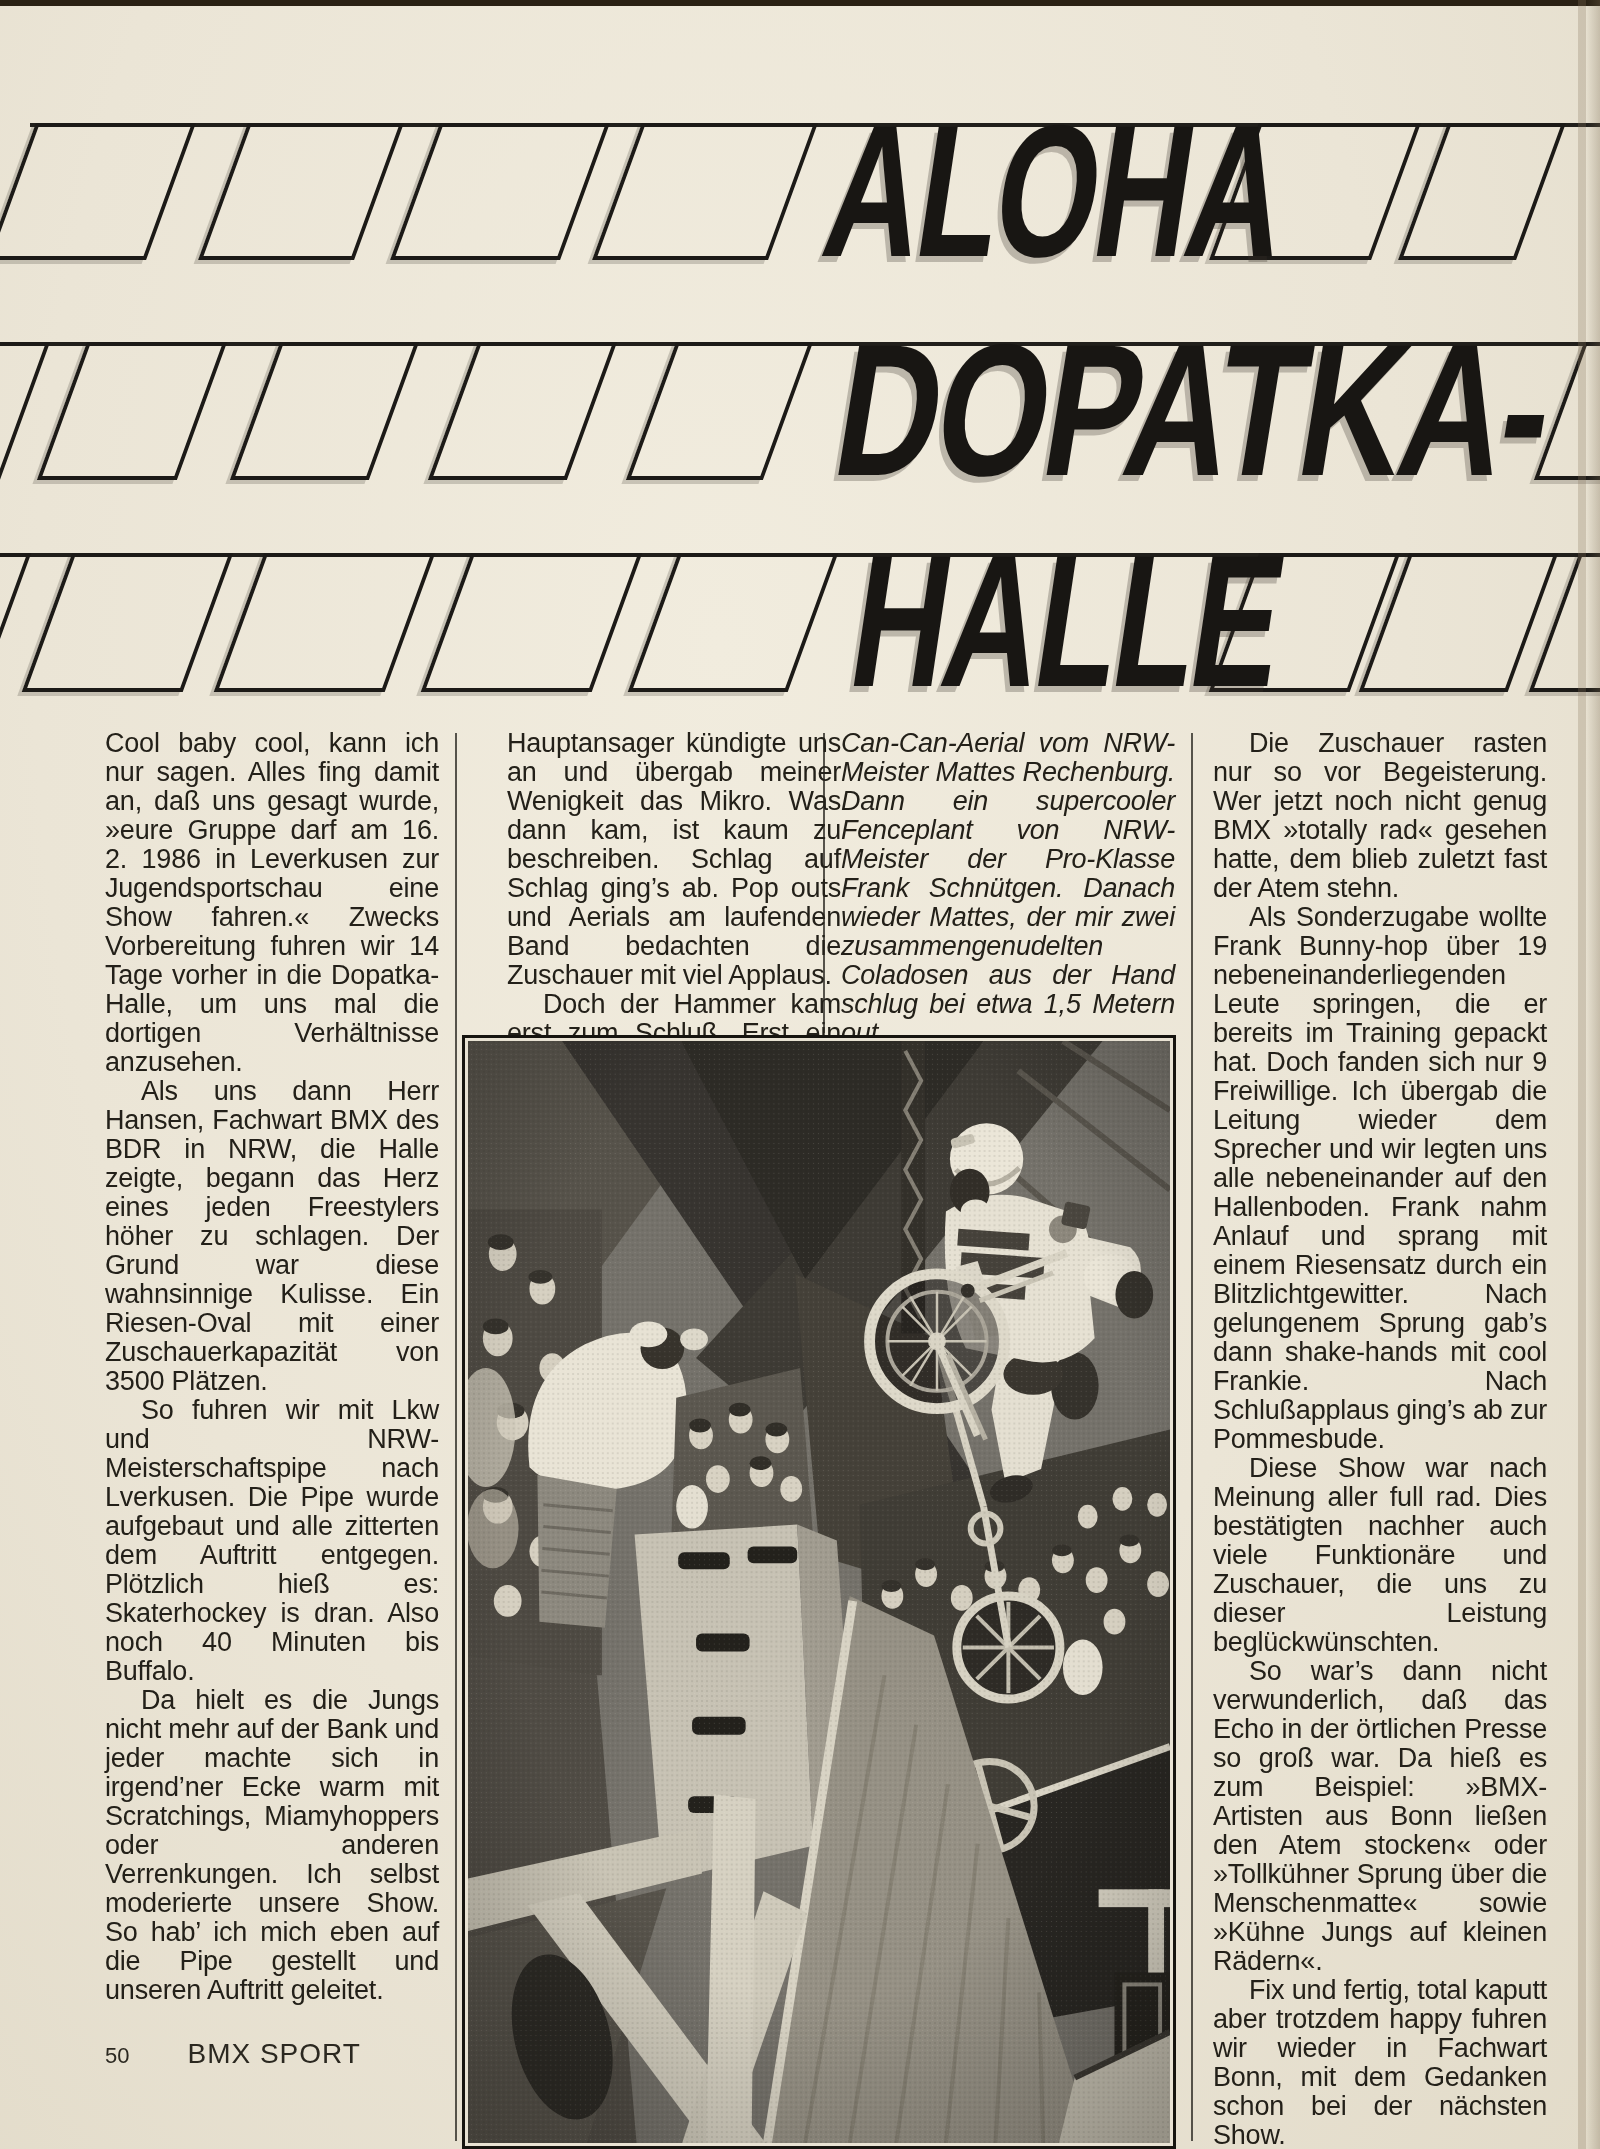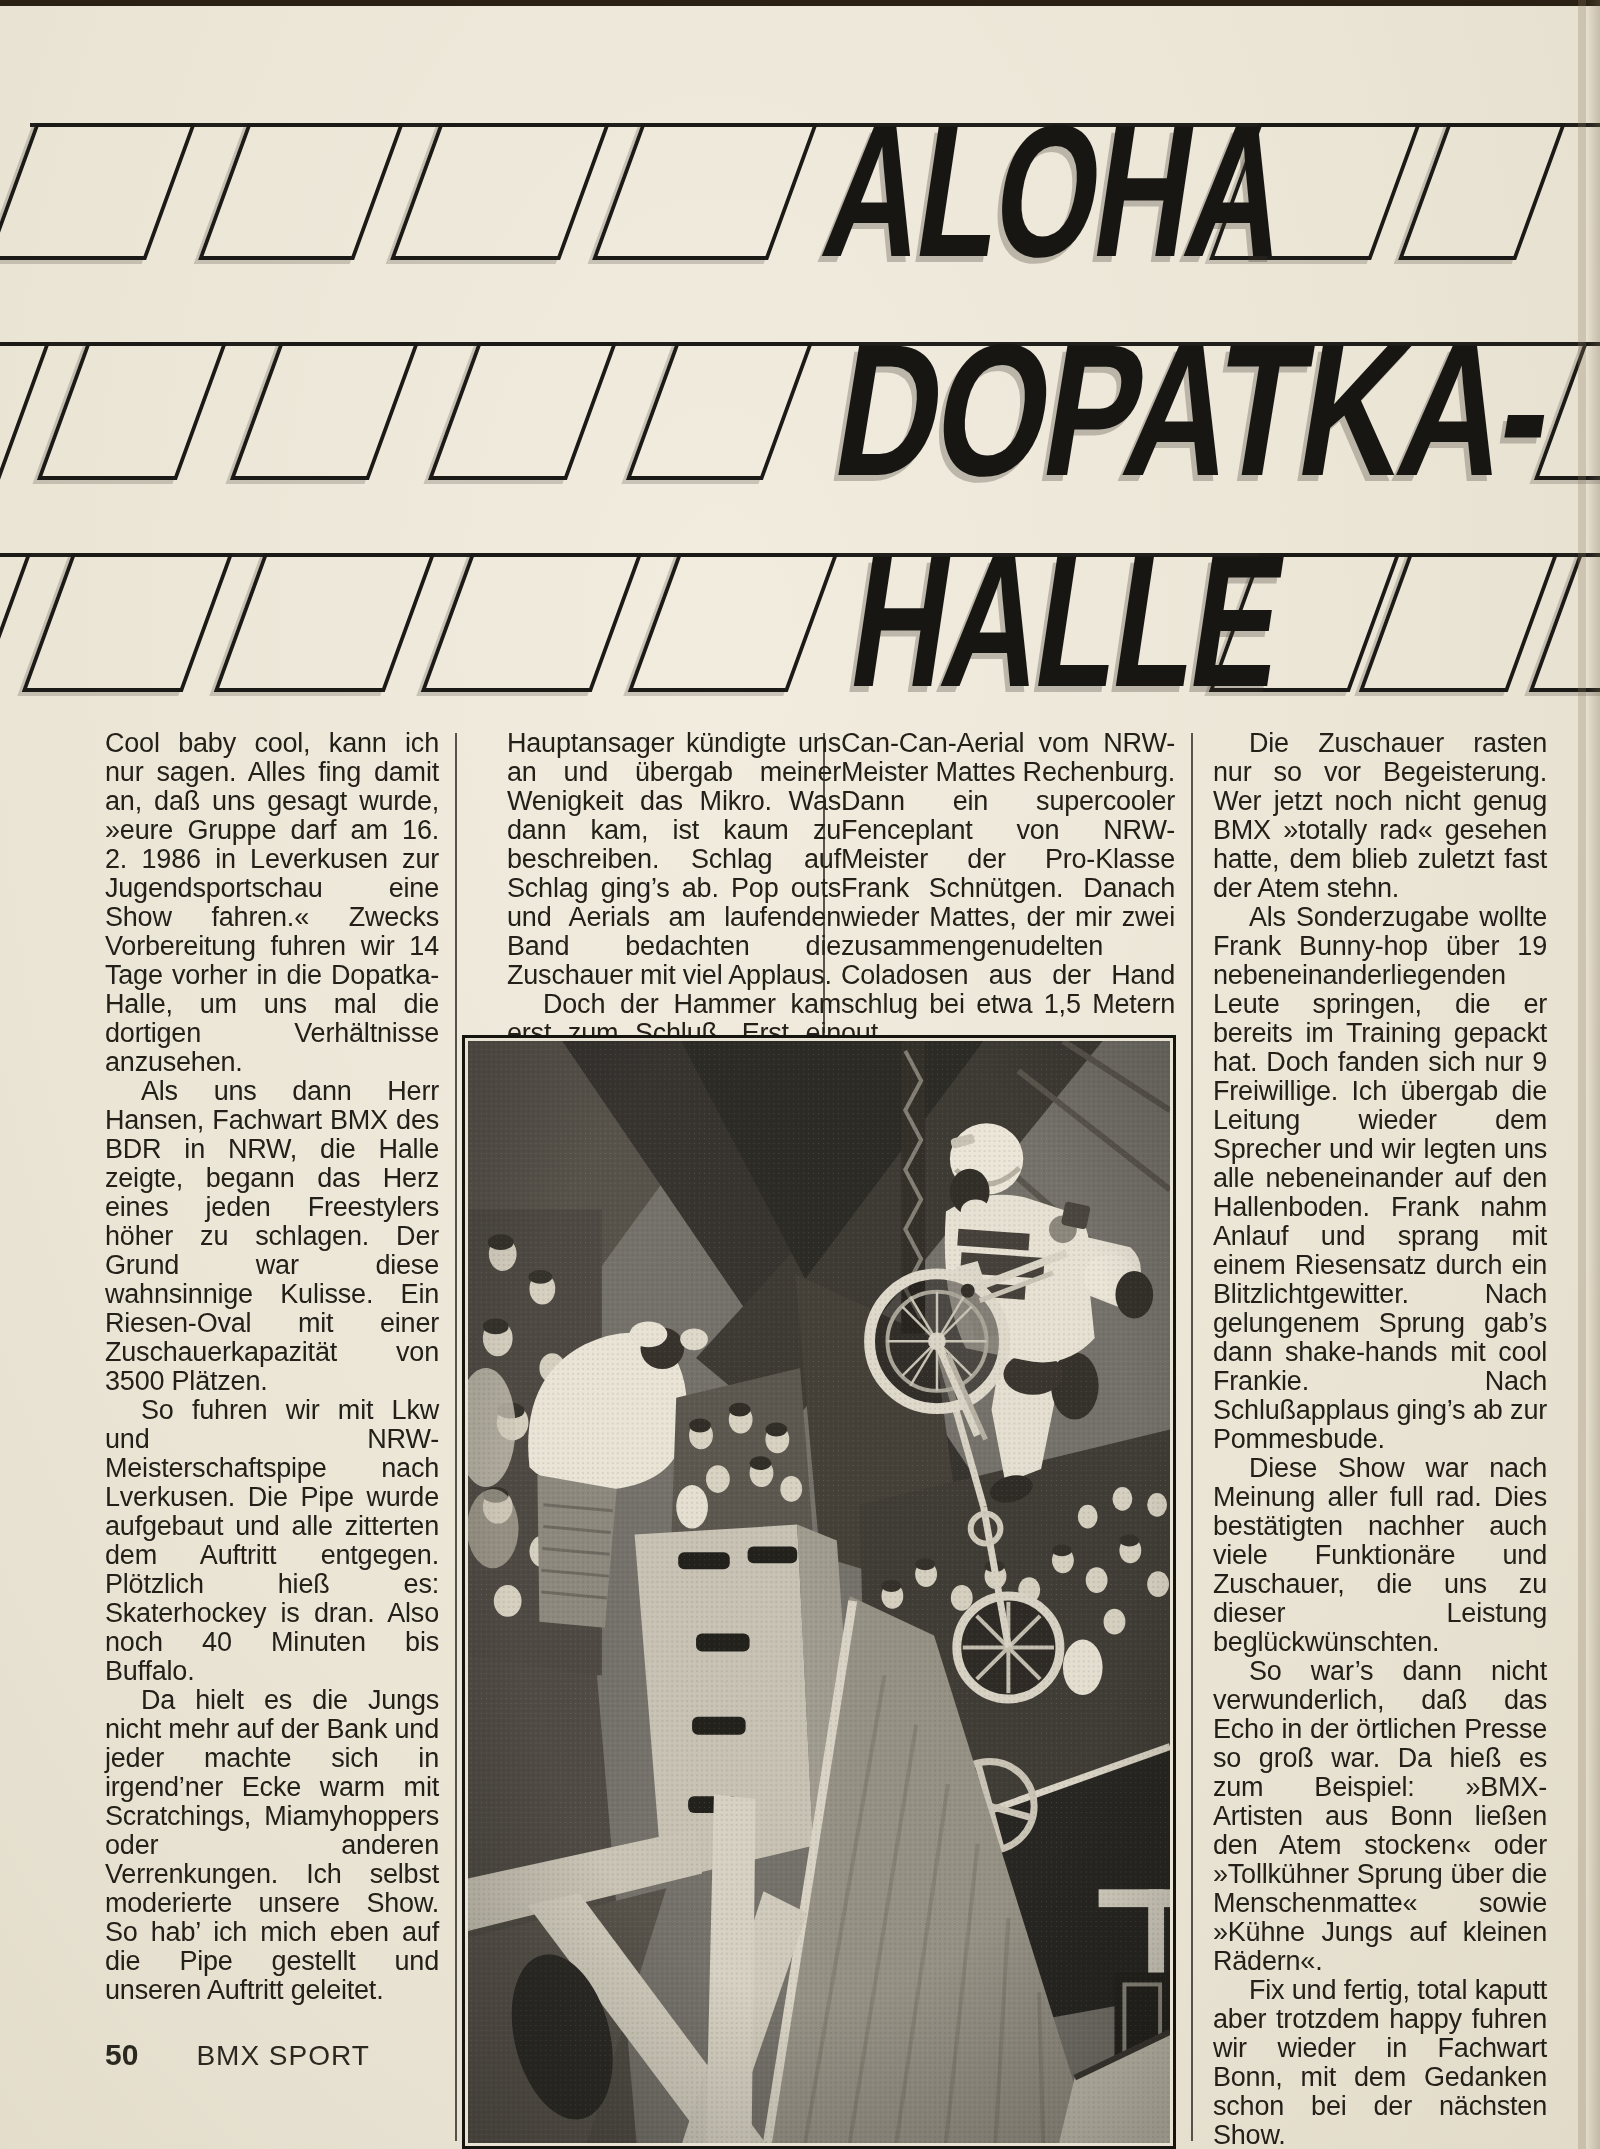--- a/index.html
+++ b/index.html
@@ -44,21 +44,21 @@
   .v2{left:823px;top:733px;height:300px;}
   .v3{left:1191px;top:733px;height:1408px;}
 
   
   .photo{position:absolute;left:462px;top:1035px;width:714px;height:1114px;
          box-sizing:border-box;border:3px solid #16140f;background:#e8e2d3;padding:3px;}
   .photo svg{display:block;width:100%;height:100%;}
 
   
   .footer{position:absolute;left:105px;top:2038px;display:flex;align-items:baseline;color:#2b2820;}
-  .page-num{font-size:30px;font-weight:bold;}
+  .page-num{font-size:22px;}
   .mag-title{font-size:28px;letter-spacing:1px;margin-left:58px;}
 </style>
 </head>
 <body>
 
 <div class="page">
 
   <div class="scan-edge-top"></div>
 
   <div class="band b1" style="top:123px;height:137px;">
@@ -103,21 +103,21 @@
     <p class="ind">So fuhren wir mit Lkw und NRW-Meisterschaftspipe nach Lverkusen. Die Pipe wurde aufgebaut und alle zitterten dem Auftritt entgegen. Plötzlich hieß es: Skaterhockey is dran. Also noch 40 Minuten bis Buffalo.</p>
     <p class="ind">Da hielt es die Jungs nicht mehr auf der Bank und jeder machte sich in irgend’ner Ecke warm mit Scratchings, Miamyhoppers oder anderen Verrenkungen. Ich selbst moderierte unsere Show. So hab’ ich mich eben auf die Pipe gestellt und unseren Auftritt geleitet.</p>
 
   </div>
 
   <div class="col" style="left:475px;margin-left:32px;">
     <p>Hauptansager kündigte uns an und übergab meiner Wenigkeit das Mikro. Was dann kam, ist kaum zu beschreiben. Schlag auf Schlag ging’s ab. Pop outs und Aerials am laufenden Band bedachten die Zuschauer mit viel Applaus.</p>
     <p class="ind">Doch der Hammer kam erst zum Schluß. Erst ein astreiner</p>
   </div>
 
-  <div class="col" style="left:841px;">
+  <div class="col" style="left:841px;font-style:italic;">
     <p>Can-Can-Aerial vom NRW-Meister Mattes Rechenburg. Dann ein supercooler Fenceplant von NRW-Meister der Pro-Klasse Frank Schnütgen. Danach wieder Mattes, der mir zwei zusammengenudelten Coladosen aus der Hand schlug bei etwa 1,5 Metern out.</p>
   </div>
 
   <div class="col" style="left:1213px;">
     <p class="ind">Die Zuschauer rasten nur so vor Begeisterung. Wer jetzt noch nicht genug BMX »totally rad« gesehen hatte, dem blieb zuletzt fast der Atem stehn.</p>
     <p class="ind">Als Sonderzugabe wollte Frank Bunny-hop über 19 nebeneinanderliegenden Leute springen, die er bereits im Training gepackt hat. Doch fanden sich nur 9 Freiwillige. Ich übergab die Leitung wieder dem Sprecher und wir legten uns alle nebeneinander auf den Hallenboden. Frank nahm Anlauf und sprang mit einem Riesensatz durch ein Blitzlichtgewitter. Nach gelungenem Sprung gab’s dann shake-hands mit cool Frankie. Nach Schlußapplaus ging’s ab zur Pommesbude.</p>
     <p class="ind">Diese Show war nach Meinung aller full rad. Dies bestätigten nachher auch viele Funktionäre und Zuschauer, die uns zu dieser Leistung beglückwünschten.</p>
     <p class="ind">So war’s dann nicht verwunderlich, daß das Echo in der örtlichen Presse so groß war. Da hieß es zum Beispiel: »BMX-Artisten aus Bonn ließen den Atem stocken« oder »Tollkühner Sprung über die Menschenmatte« sowie »Kühne Jungs auf kleinen Rädern«.</p>
     <p class="ind">Fix und fertig, total kaputt aber trotzdem happy fuhren wir wieder in Fachwart Bonn, mit dem Gedanken schon bei der nächsten Show.</p>
 

